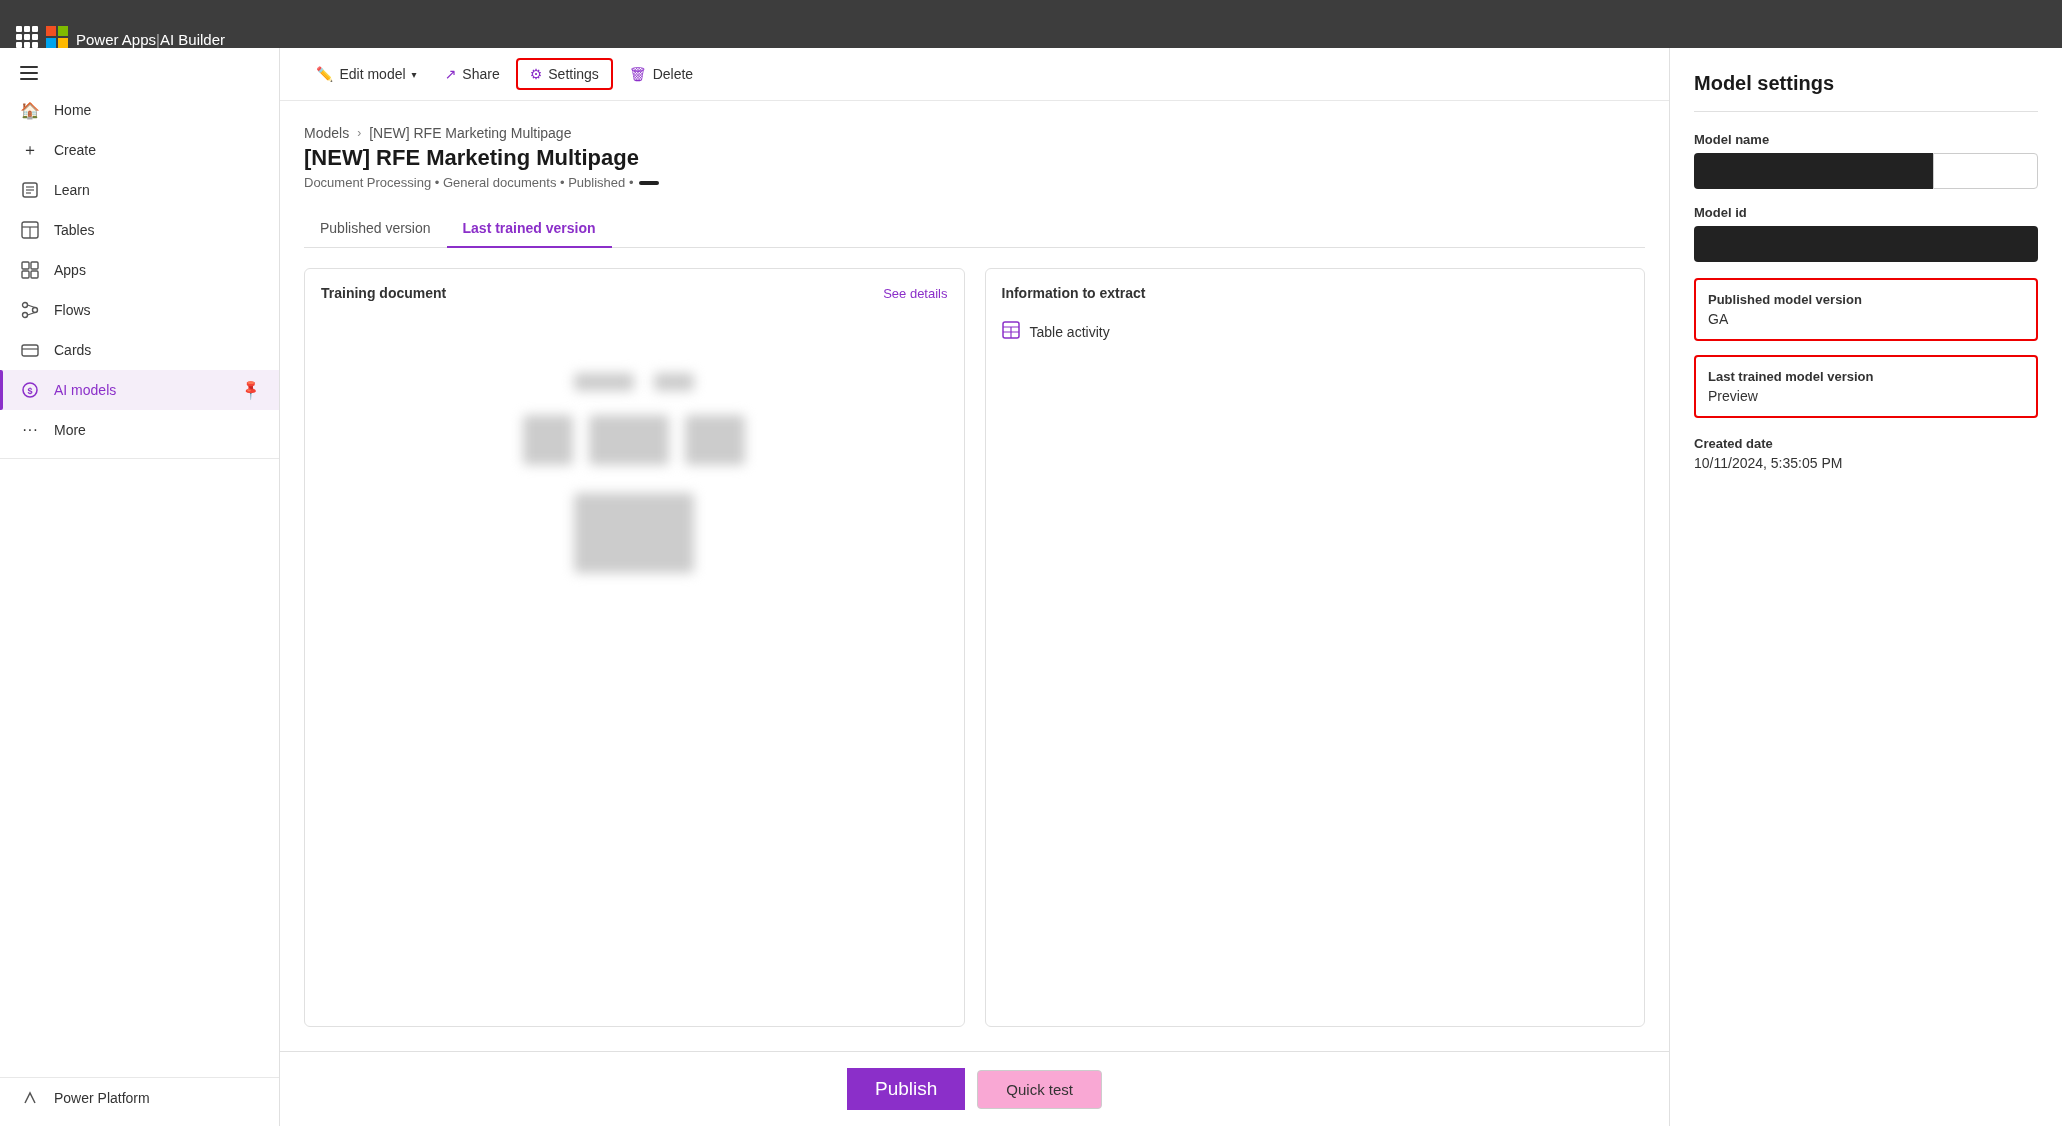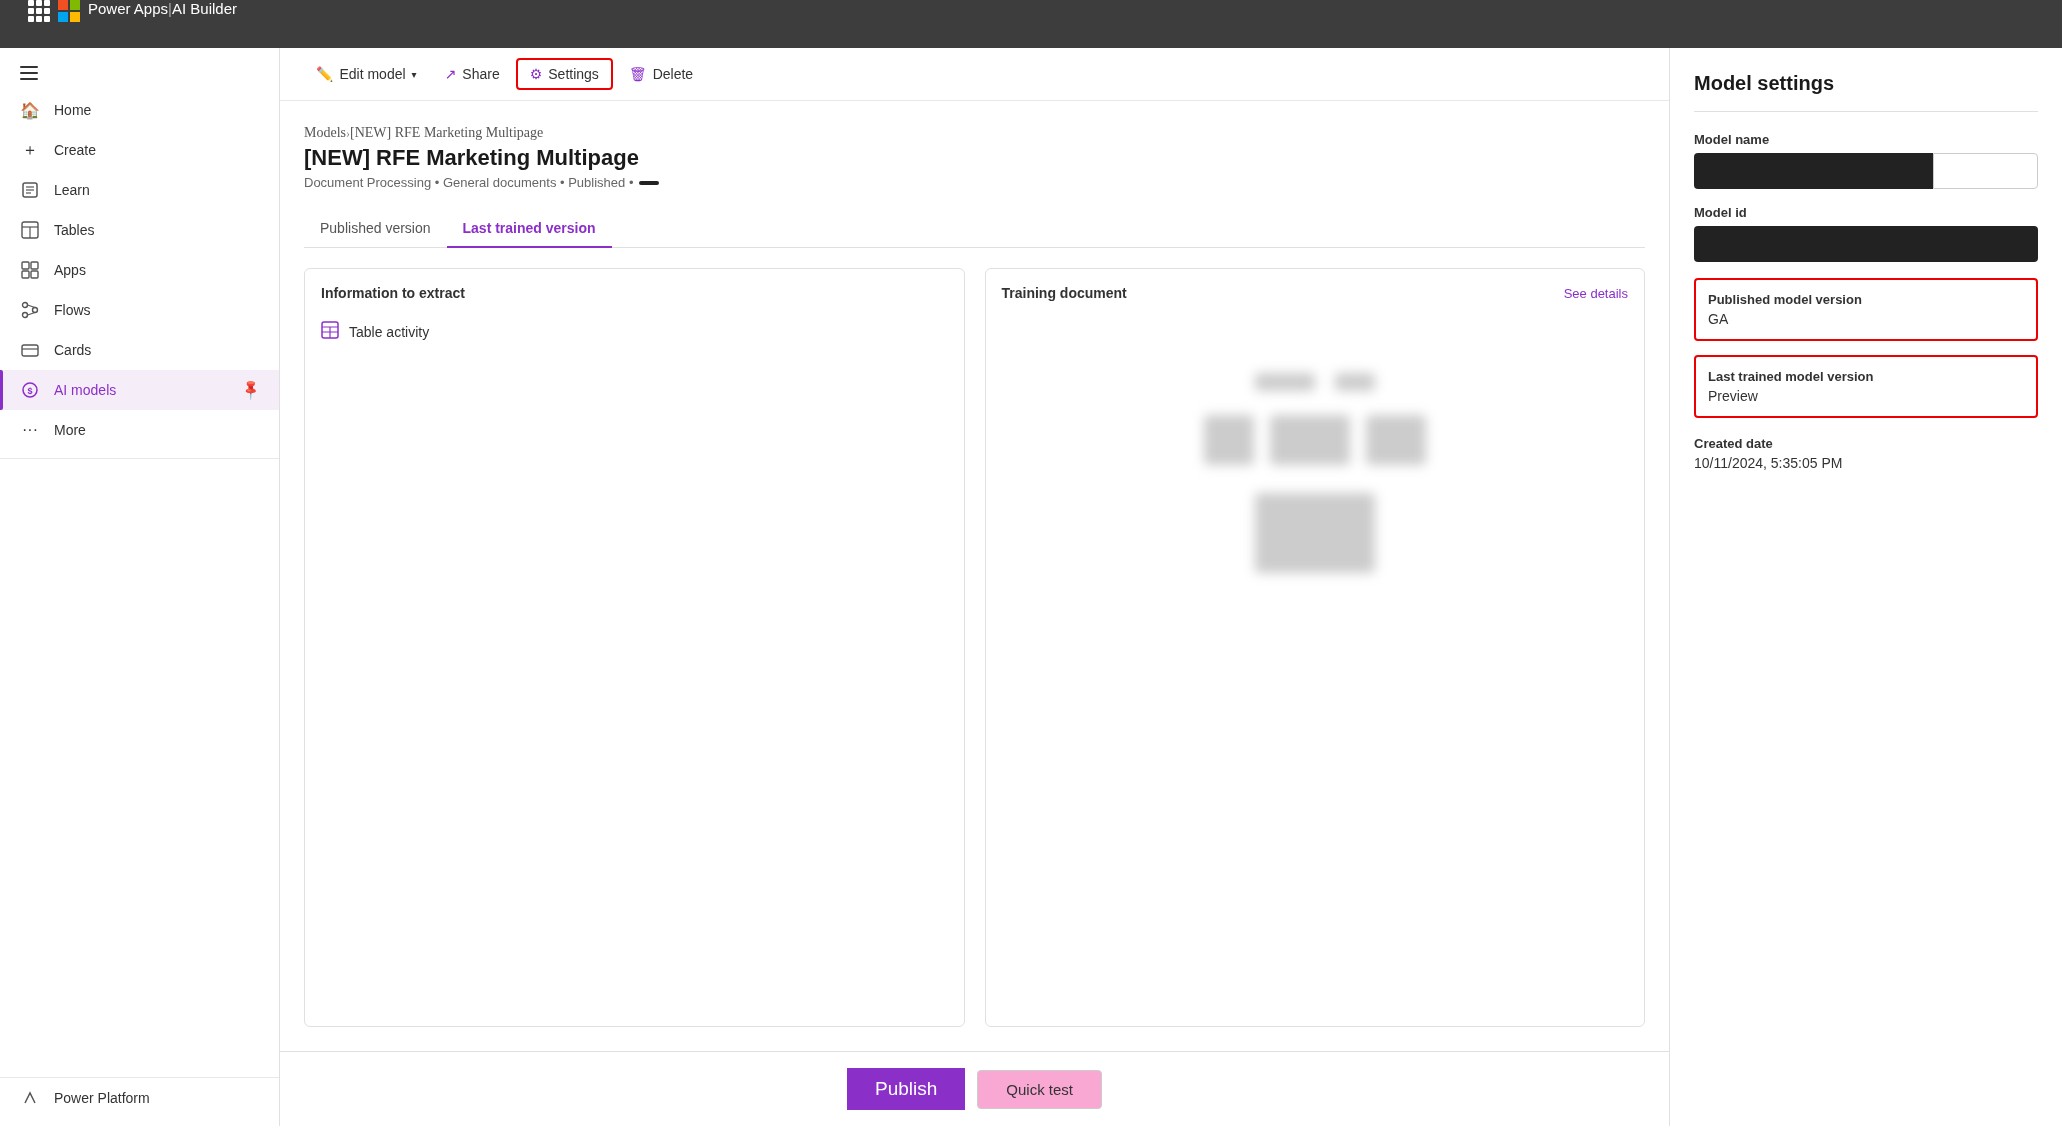--- a/index.html
+++ b/index.html
@@ -3,22 +3,22 @@
   <meta charset="utf-8">
   <style>
     * { box-sizing: border-box; margin: 0; padding: 0; }
     body { font-family: 'Segoe UI', sans-serif; background: #f5f5f5; display: flex; flex-direction: column; height: 100vh; overflow: hidden; }
 
     
     .topbar {
       background: #3d3d3d;
       height: 48px;
       display: flex;
-      align-items: flex-start;
-      padding: 0 28px;
+      align-items: flex-end;
+      padding: 0 16px;
       gap: 0;
       flex-shrink: 0;
     }
     .topbar-waffle {
       display: grid;
       grid-template-columns: repeat(3, 6px);
       grid-template-rows: repeat(3, 6px);
       gap: 2px;
       cursor: pointer;
     }
@@ -151,24 +151,24 @@
       flex: 1;
       padding: 24px;
       overflow-y: auto;
       display: flex;
       flex-direction: column;
     }
 
     .breadcrumb {
       display: flex;
       align-items: center;
+      gap: 8px;
       font-size: 14px;
       color: #555;
       margin-bottom: 4px;
-      font-family: Liberation Serif, serif;
     }
     .breadcrumb-link { color: #555; cursor: pointer; }
     .breadcrumb-arrow { color: #888; font-size: 12px; }
     .page-title {
       font-size: 22px;
       font-weight: 600;
       color: #1a1a1a;
       margin-bottom: 4px;
     }
     .page-meta {
@@ -525,53 +525,53 @@
         </div>
         <div class="tab active">
           <span>Last trained version</span>
         </div>
       </div>
 
       <div class="cards-row">
 
         <div class="card">
           <div class="card-title">
-            <span>Information to extract</span>
-          </div>
-          <div class="extract-item">
-            <span class="extract-icon">
-              <svg width="18" height="18" viewBox="0 0 18 18" fill="none">
-                <rect x="1" y="1" width="16" height="16" rx="2" stroke="#8b2fc9" stroke-width="1.5"></rect>
-                <line x1="1" y1="6" x2="17" y2="6" stroke="#8b2fc9" stroke-width="1.2"></line>
-                <line x1="9" y1="6" x2="9" y2="17" stroke="#8b2fc9" stroke-width="1.2"></line>
-                <line x1="1" y1="11" x2="17" y2="11" stroke="#8b2fc9" stroke-width="1.2"></line>
-              </svg>
-            </span>
-            <span>Table activity</span>
-          </div>
-        </div>
-
-        <div class="card">
-          <div class="card-title">
             <span>Training document</span>
             <span class="card-link">See details</span>
           </div>
           <div class="doc-preview">
             <div style="display:flex; gap:20px; margin-bottom:8px;">
               <div class="blur-block" style="width:60px; height:18px;"></div>
               <div class="blur-block" style="width:40px; height:18px;"></div>
             </div>
             <div style="display:flex; gap:16px;">
               <div class="blur-block" style="width:50px; height:50px;"></div>
               <div class="blur-block" style="width:80px; height:50px;"></div>
               <div class="blur-block" style="width:60px; height:50px;"></div>
             </div>
             <div class="blur-block" style="width:120px; height:80px; margin-top:12px;"></div>
           </div>
         </div>
+
+        <div class="card">
+          <div class="card-title">
+            <span>Information to extract</span>
+          </div>
+          <div class="extract-item">
+            <span class="extract-icon">
+              <svg width="18" height="18" viewBox="0 0 18 18" fill="none">
+                <rect x="1" y="1" width="16" height="16" rx="2" stroke="#8b2fc9" stroke-width="1.5"></rect>
+                <line x1="1" y1="6" x2="17" y2="6" stroke="#8b2fc9" stroke-width="1.2"></line>
+                <line x1="9" y1="6" x2="9" y2="17" stroke="#8b2fc9" stroke-width="1.2"></line>
+                <line x1="1" y1="11" x2="17" y2="11" stroke="#8b2fc9" stroke-width="1.2"></line>
+              </svg>
+            </span>
+            <span>Table activity</span>
+          </div>
+        </div>
       </div>
     </div>
 
     <div class="action-bar">
       <button class="btn-publish">Publish</button>
       <button class="btn-quicktest">Quick test</button>
     </div>
   </div>
 
   <div class="right-panel">

